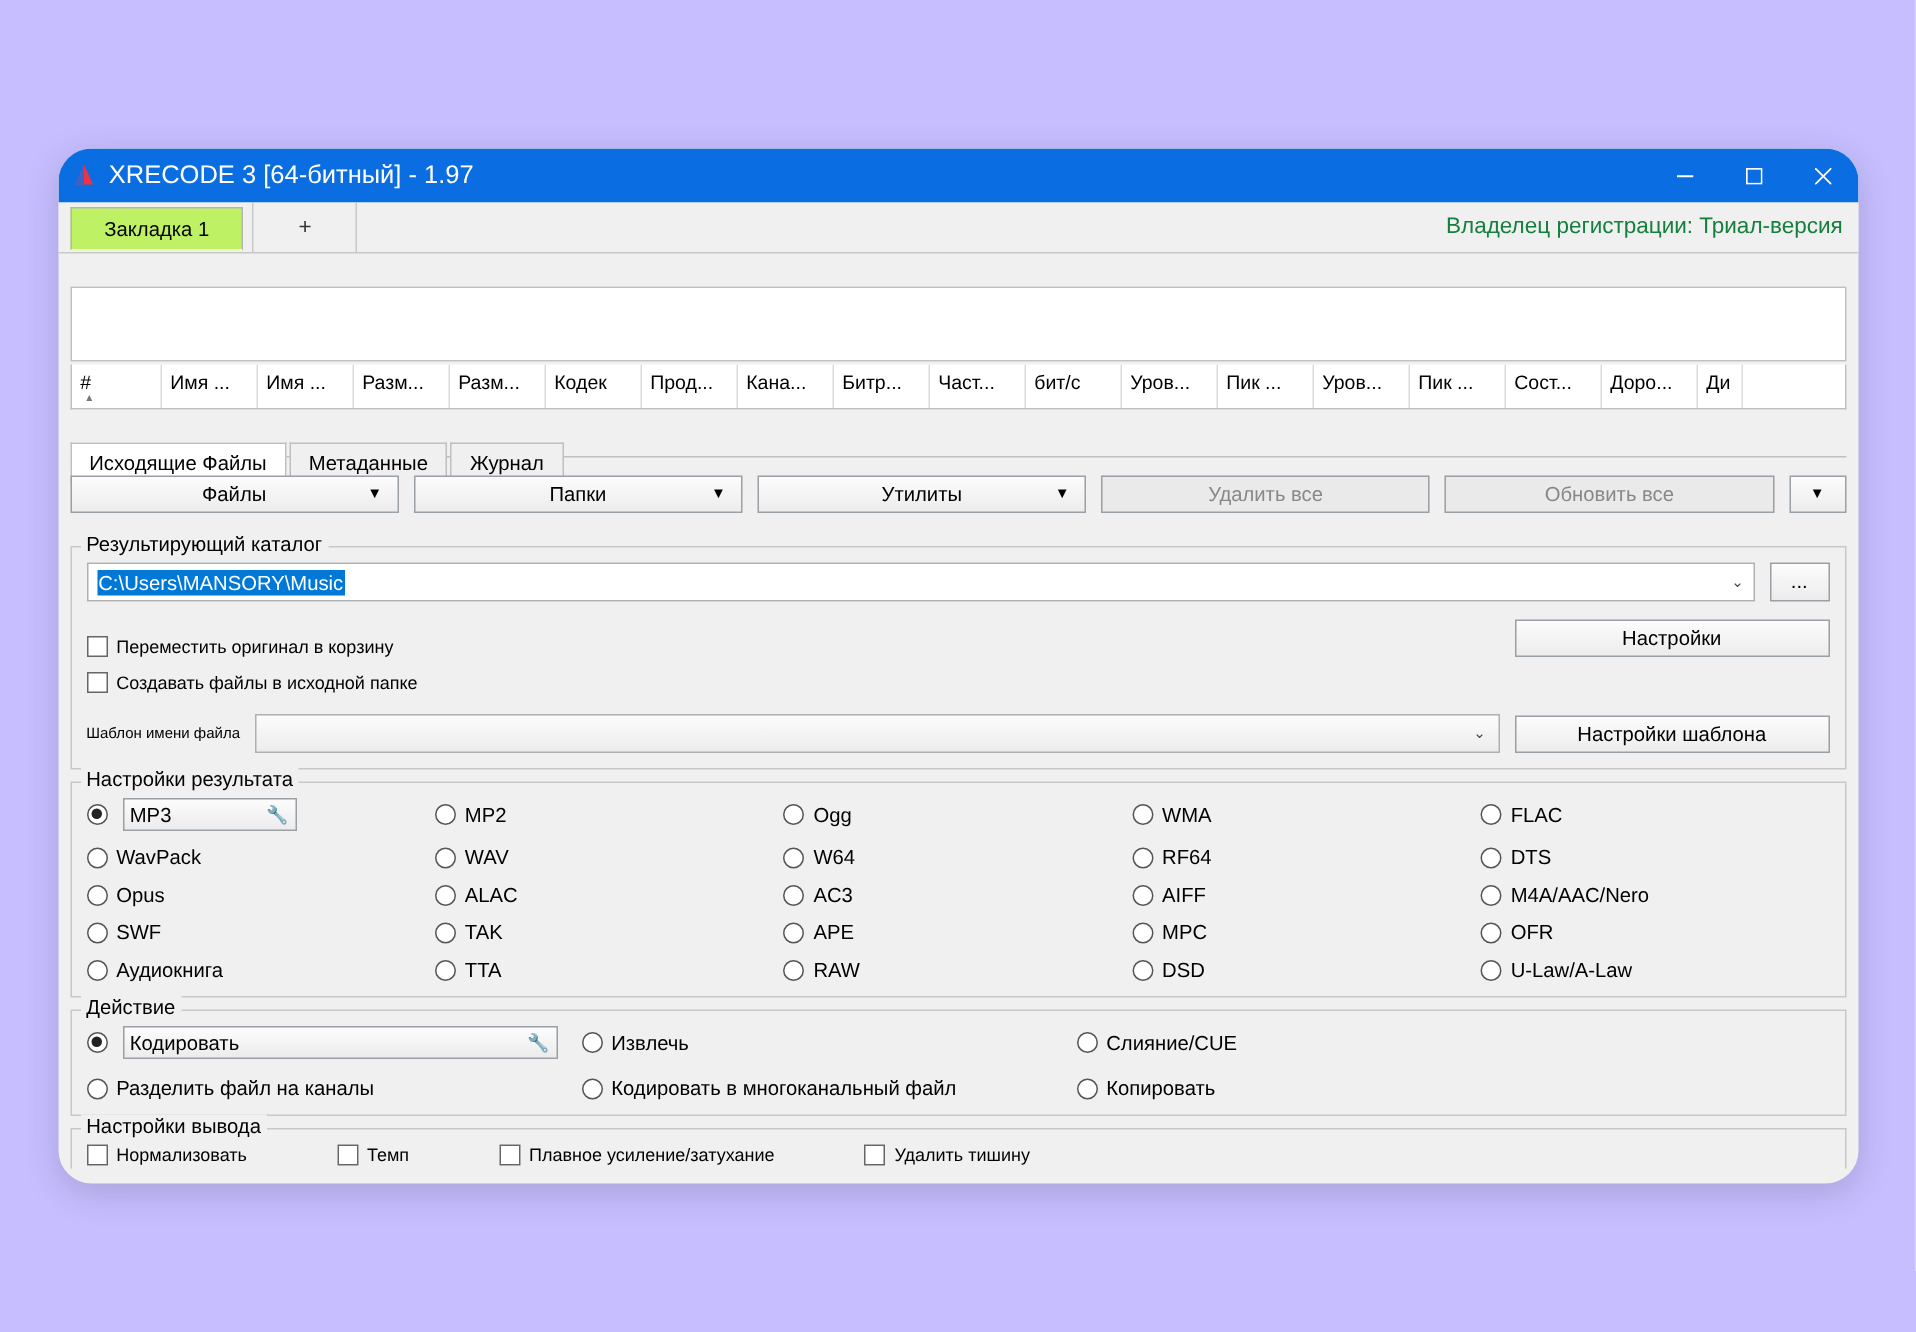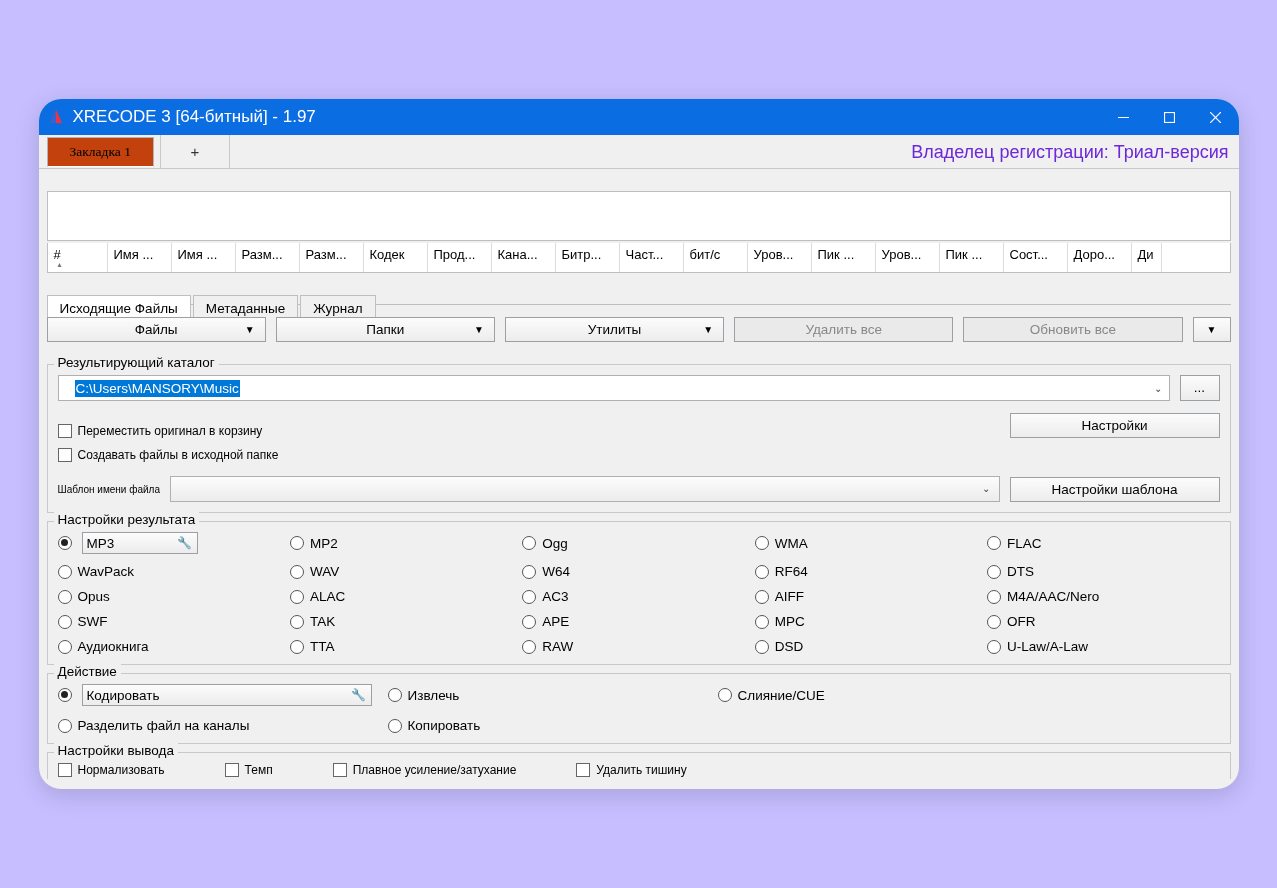--- a/index.html
+++ b/index.html
@@ -7,23 +7,23 @@
 .window { width: 1200px; background: #f0f0f0; border-radius: 22px; overflow: hidden; box-shadow: 0 6px 24px rgba(0,0,0,0.15); }
 
 .titlebar { background: #0a6de2; color: #fff; height: 36px; display: flex; align-items: center; padding: 0 0 0 8px; }
 .titlebar .logo { width: 18px; height: 18px; margin-right: 8px; }
 .titlebar .logo svg { width: 100%; height: 100%; }
 .titlebar .title { font-size: 17px; flex: 1; }
 .titlebar .wbtn { width: 46px; height: 36px; display: flex; align-items: center; justify-content: center; color: #fff; }
 .titlebar .wbtn svg { width: 11px; height: 11px; stroke: #fff; stroke-width: 1.2; fill: none; }
 
 .tabbar { display: flex; align-items: center; height: 34px; background: #f0f0f0; border-bottom: 1px solid #c8c8c8; position: relative; }
-.tabbar .tab { padding: 6px 22px; font-size: 13.5px; border: 1px solid #b5b5b5; border-bottom: 1px solid #fff; background: #c2410c; margin-left: 8px; margin-bottom: -1px; border-radius: 0; font-family: Liberation Serif, serif; }
+.tabbar .tab { padding: 6px 22px; font-size: 13.5px; border: 1px solid #b5b5b5; border-bottom: 1px solid #fff; background: #bef264; margin-left: 8px; margin-bottom: -1px; border-radius: 0; }
 .tabbar .plus { width: 70px; text-align: center; font-size: 15px; color: #333; border-left: 1px solid #c8c8c8; border-right: 1px solid #c8c8c8; height: 100%; line-height: 34px; margin-left: 6px; }
-.tabbar .reg { position: absolute; right: 10px; top: 7px; font-size: 18px; color: #6d28d9; }
+.tabbar .reg { position: absolute; right: 10px; top: 7px; font-size: 15px; color: #15803d; }
 
 .content { padding: 0 8px 10px 8px; }
 
 .filesarea { height: 50px; border: 1px solid #bfbfbf; background: #fff; margin-top: 22px; margin-bottom: 2px; }
 
 .colheaders { display: flex; border: 1px solid #bfbfbf; border-top: none; background: #fff; overflow: hidden; }
 .colheaders .col { padding: 4px 6px; font-size: 13px; border-right: 1px solid #dcdcdc; white-space: nowrap; flex: 0 0 auto; width: 64px; text-align: left; }
 .colheaders .col.first { width: 60px; }
 .colheaders .sort { font-size: 8px; color: #777; padding-left: 4px; line-height: 6px; }
 
@@ -34,21 +34,21 @@
 .btnrow { display: flex; gap: 10px; margin: 12px 0 22px 0; }
 .ddbtn { flex: 1; height: 25px; border: 1px solid #9aa0a5; background: linear-gradient(#fcfcfc,#ececec); display: flex; align-items: center; justify-content: center; position: relative; font-size: 13.5px; }
 .ddbtn.disabled { color: #888; background: #eaeaea; }
 .ddbtn .arrow { position: absolute; right: 10px; font-size: 10px; }
 .ddsmall { width: 38px; flex: 0 0 38px; height: 25px; border: 1px solid #9aa0a5; background: linear-gradient(#fcfcfc,#ececec); display: flex; align-items: center; justify-content: center; font-size: 10px; }
 
 .groupbox { border: 1px solid #c8c8c8; margin-top: 8px; padding: 10px 10px 10px 10px; position: relative; }
 .groupbox .legend { position: absolute; top: -10px; left: 6px; background: #f0f0f0; padding: 0 4px; font-size: 13.5px; }
 
 .pathrow { display: flex; gap: 10px; }
-.pathinput { flex: 1; height: 26px; border: 1px solid #b0b0b0; background: #fff; padding: 3px 16px; font-size: 13.5px; display: flex; align-items: center; position: relative; }
+.pathinput { flex: 1; height: 26px; border: 1px solid #b0b0b0; background: #fff; padding: 3px 6px; font-size: 13.5px; display: flex; align-items: center; position: relative; }
 .pathinput .sel { background: #0078d7; color: #fff; padding: 1px 1px; }
 .pathinput .ddarr { position: absolute; right: 6px; font-size: 10px; color: #444; }
 .browsebtn { width: 40px; height: 26px; border: 1px solid #9aa0a5; background: linear-gradient(#fcfcfc,#ececec); font-size: 13.5px; text-align: center; line-height: 24px; }
 
 .checkrow { display: flex; align-items: center; margin-top: 10px; font-size: 12px; }
 .checkbox { width: 14px; height: 14px; border: 1px solid #666; margin-right: 6px; background: #fff; }
 .widebtn { height: 25px; border: 1px solid #9aa0a5; background: linear-gradient(#fcfcfc,#ececec); font-size: 13.5px; text-align: center; line-height: 23px; padding: 0 24px; }
 
 .tmplrow { display: flex; align-items: center; gap: 10px; margin-top: 14px; }
 .tmplrow .lbl { font-size: 10px; }
@@ -311,20 +311,24 @@
         <div class="radiocell">
             <span class="radio"></span>
             <span>Слияние/CUE</span>
           </div>
         <div class="radiocell">
             <span class="radio"></span>
             <span>Разделить файл на каналы</span>
           </div>
         <div class="radiocell">
             <span class="radio"></span>
+            <span>Кодировать в многоканальный файл</span>
+          </div>
+        <div class="radiocell">
+            <span class="radio"></span>
             <span>Копировать</span>
           </div>
       </div>
     </div>
 
     <div class="groupbox" style="border-bottom:none; padding-bottom:2px">
       <div class="legend">Настройки вывода</div>
       <div class="outputrow">
         <div class="checkrow" style="margin-top:0">
             <span class="checkbox"></span>

